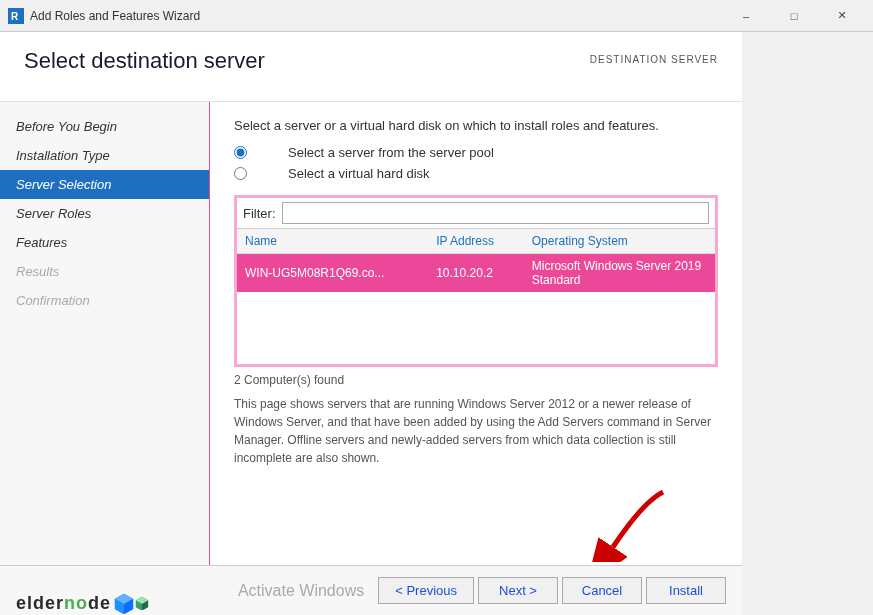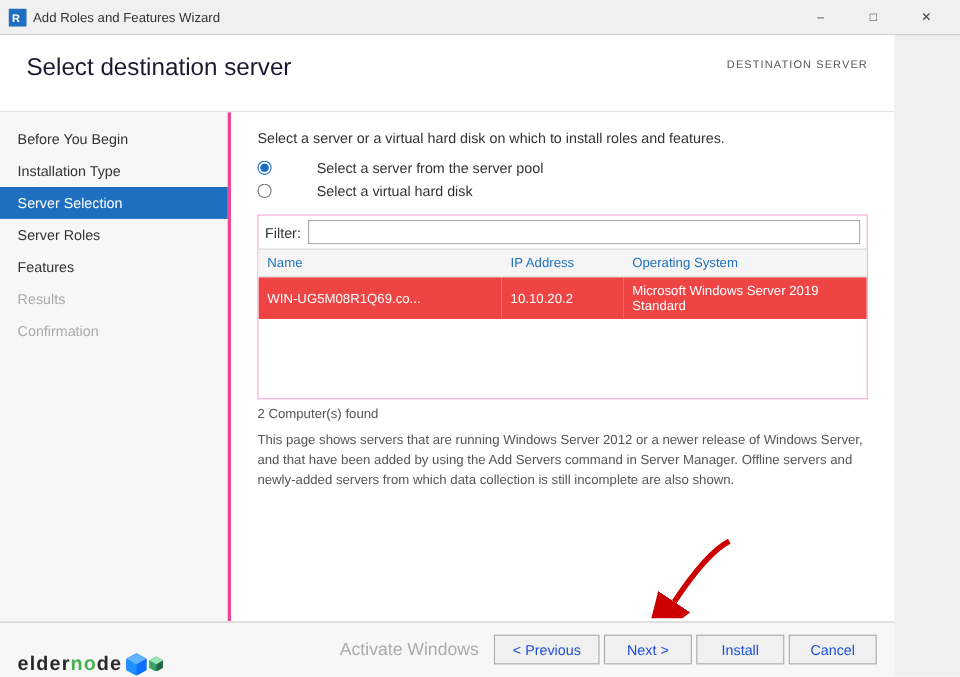--- a/index.html
+++ b/index.html
@@ -47,21 +47,21 @@
       display: flex;
       align-items: center;
       justify-content: center;
       font-size: 11px;
       color: #444;
     }
 
     
     .window {
       background: white;
-      width: 813px;
+      width: 742px;
       height: 583px;
       display: flex;
       flex-direction: column;
     }
 
     
     .window-header {
       background: white;
       padding: 16px 24px 12px 24px;
       display: flex;
@@ -87,23 +87,24 @@
     .window-body {
       display: flex;
       flex: 1;
       overflow: hidden;
     }
 
     
     .sidebar {
       width: 210px;
       background: #f7f7f7;
-      border-right: 3px solid #ec4899;
+      border-right: 1px solid #ec4899;
       padding-top: 10px;
       flex-shrink: 0;
+      font-style: italic;
     }
     .sidebar-item {
       padding: 7px 16px;
       cursor: pointer;
       color: #333;
       font-size: 13px;
     }
     .sidebar-item.active {
       background: #1E6FBF;
       color: white;
@@ -143,21 +144,21 @@
     }
 
     
     .section-title {
       font-size: 13px;
       font-weight: 600;
       color: #333;
       margin-bottom: 6px;
     }
     .server-pool-container {
-      border: 1px solid #f9a8d4;
+      border: 3px solid #f9a8d4;
       background: white;
     }
     .filter-row {
       display: flex;
       align-items: center;
       padding: 4px 6px;
       border-bottom: 1px solid #ccc;
       gap: 6px;
     }
     .filter-label {
@@ -189,21 +190,21 @@
       color: #1E6FBF;
       font-weight: normal;
       border-bottom: 1px solid #ddd;
     }
     .server-table td {
       padding: 5px 8px;
       font-size: 12px;
       color: #333;
     }
     .server-table tr.selected td {
-      background: #ef4444;
+      background: #ec4899;
       color: white;
     }
     .server-table tbody {
       display: block;
       height: 110px;
       overflow-y: auto;
     }
     .server-table thead, .server-table tbody tr {
       display: table;
       width: 100%;
@@ -378,22 +379,22 @@
           <polygon points="7,1 13,4.5 7,8 1,4.5" fill="#9ae6b4"></polygon>
           <polygon points="7,8 13,4.5 13,11 7,14.5" fill="#276749"></polygon>
           <polygon points="7,8 1,4.5 1,11 7,14.5" fill="#38a169"></polygon>
         </svg>
       </div>
     </div>
     <div class="footer-right">
       <span class="footer-activate">Activate Windows</span>
       <button class="footer-btn">&lt; Previous</button>
       <button class="footer-btn primary">Next &gt;</button>
+      <button class="footer-btn">Cancel</button>
       <button class="footer-btn">Install</button>
-      <button class="footer-btn">Cancel</button>
     </div>
   </div>
 </div>
 
 <div class="arrow-annotation">
   <svg width="90" height="80" viewBox="0 0 90 80">
     <defs>
       <marker id="arrowhead" markerWidth="10" markerHeight="7" refX="0" refY="3.5" orient="auto">
         <polygon points="0 0, 10 3.5, 0 7" fill="#cc0000"></polygon>
       </marker>

